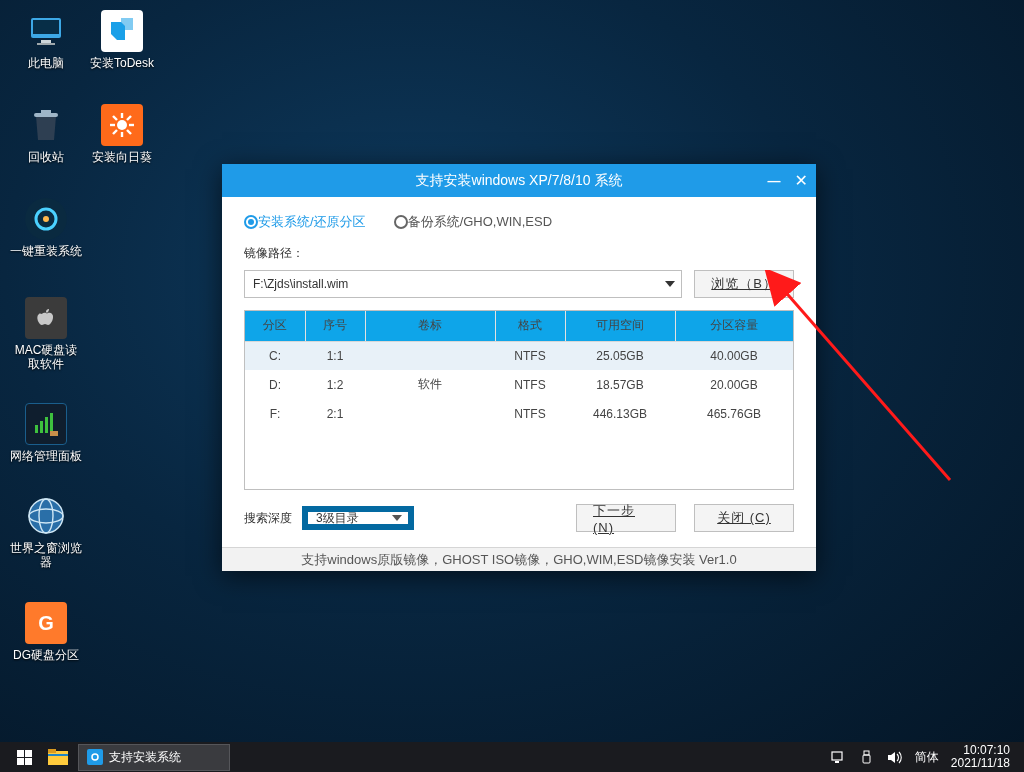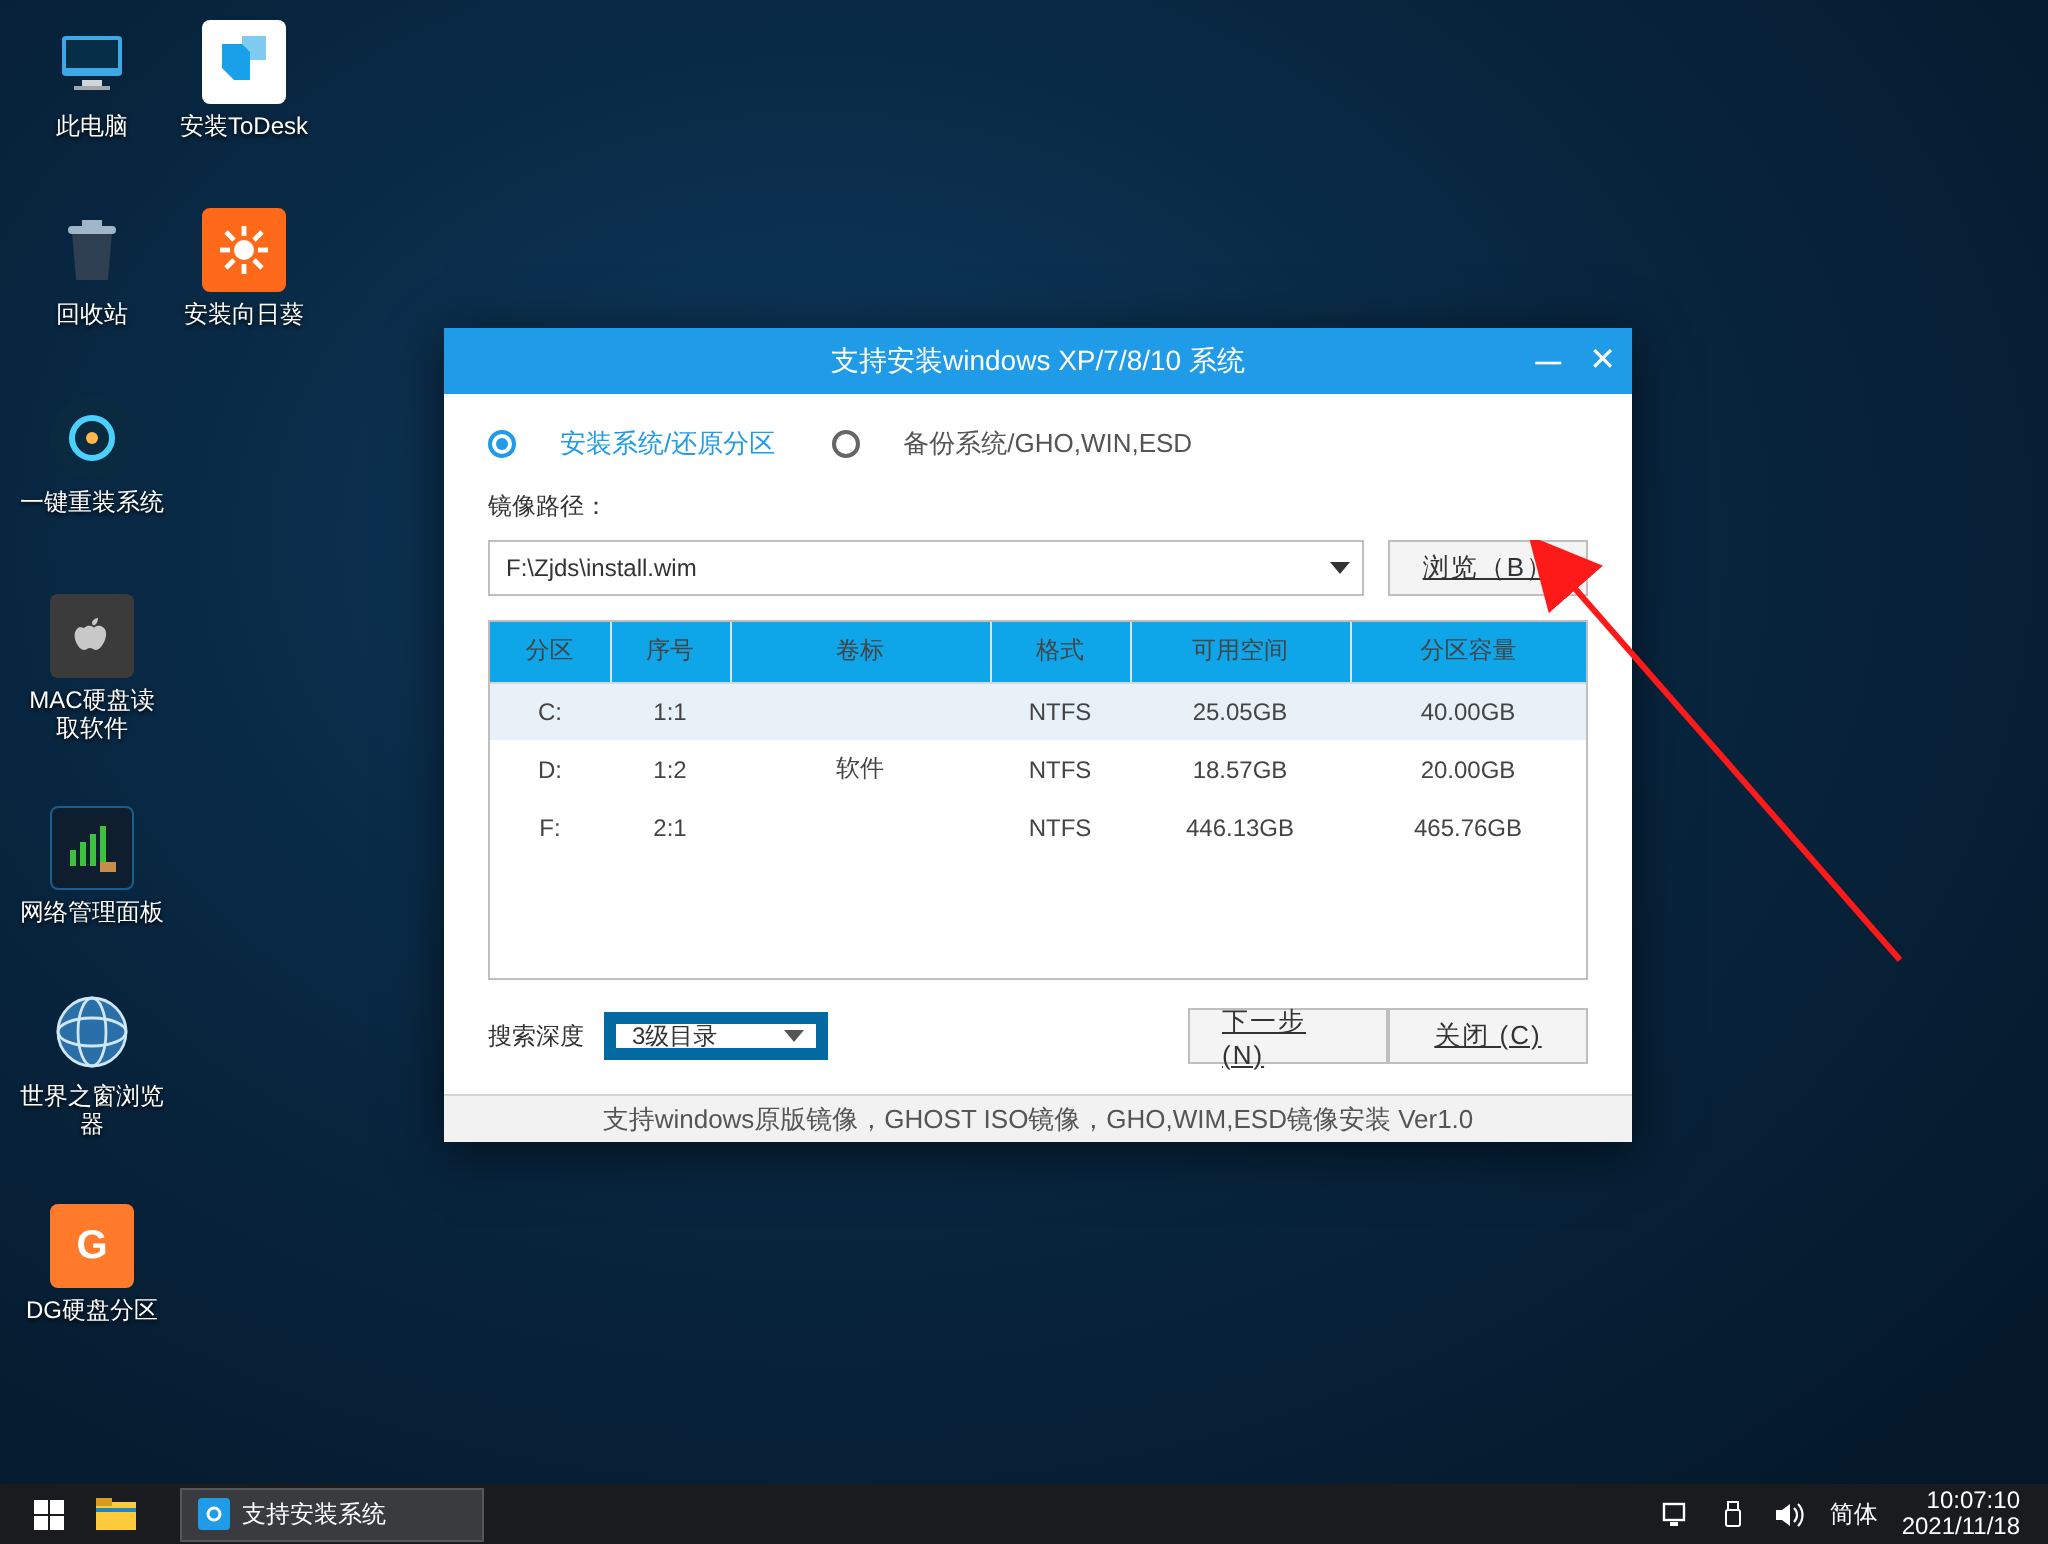--- a/index.html
+++ b/index.html
@@ -16,51 +16,51 @@
 .desktop-icon .lbl { color: #fff; text-shadow: 0 1px 2px #000; font-size: 12px; line-height: 14px; }
 .window {
   position: absolute; left: 222px; top: 164px; width: 594px; height: 407px;
   background: #fff; box-shadow: 0 5px 25px rgba(0,0,0,0.6);
 }
 .titlebar { height: 33px; background: #1f9be8; color: #fff; display: flex; align-items: center; justify-content: center; position: relative; font-size: 14px; }
 .titlebar .controls { position: absolute; right: 8px; top: 0; height: 33px; display: flex; align-items: center; gap: 14px; }
 .titlebar .controls span { cursor: pointer; font-size: 13px; line-height: 1; }
 .body { padding: 16px 22px 10px; color: #333; font-size: 13px; }
 .radio-row { display: flex; gap: 28px; margin-bottom: 14px; }
-.radio-item { display: flex; align-items: center; gap: 22px; cursor: pointer; font-size: 13px; }
+.radio-item { display: flex; align-items: center; gap: 0; cursor: pointer; font-size: 13px; }
 .radio-dot { width: 14px; height: 14px; border-radius: 50%; border: 2px solid #1f9be8; display: inline-flex; align-items: center; justify-content: center; }
 .radio-dot.active::after { content: ""; width: 6px; height: 6px; background: #1f9be8; border-radius: 50%; }
 .radio-item.inactive { color: #555; justify-content: center; }
 .radio-item.active { color: #1f9be8; }
 .radio-dot.inactive { border-color: #666; }
 .field-label { font-size: 12px; color: #333; margin-bottom: 8px; }
 .path-row { display: flex; gap: 12px; margin-bottom: 12px; }
 .path-select { flex: 1; height: 28px; border: 1px solid #bfbfbf; display: flex; align-items: center; padding: 2px 8px; font-family: SimSun, monospace; font-size: 12px; position: relative; cursor: pointer; }
 .path-select .arrow { position: absolute; right: 6px; top: 50%; transform: translateY(-50%); width: 0; height: 0; border-left: 5px solid transparent; border-right: 5px solid transparent; border-top: 6px solid #333; }
 .btn { height: 28px; border: 1px solid #bfbfbf; background: #f4f4f4; padding: 0 16px; display: inline-flex; align-items: center; justify-content: center; cursor: pointer; font-size: 13px; color: #333; letter-spacing: 1px; text-decoration: underline; }
 .table-wrap { border: 1px solid #bfbfbf; height: 180px; overflow: hidden; }
 table { width: 100%; border-collapse: collapse; font-size: 12px; }
 th { background: #0ea5e9; font-weight: normal; color: #444; height: 30px; border-bottom: 1px solid #d8d8d8; border-right: 1px solid #e2e2e2; }
 th:last-child { border-right: none; }
 td { text-align: center; height: 29px; color: #444; }
 tr.selected td { background: #e8f1f8; }
 .footer-row { display: flex; align-items: center; justify-content: space-between; margin-top: 14px; }
 .search-depth { display: flex; align-items: center; gap: 10px; font-size: 12px; color: #333; }
 .depth-select { width: 112px; height: 24px; border: 6px solid #0369a1; display: flex; align-items: center; padding: 0 8px; position: relative; cursor: pointer; font-size: 12px; }
 .depth-select .arrow { position: absolute; right: 6px; top: 50%; transform: translateY(-50%); width: 0; height: 0; border-left: 5px solid transparent; border-right: 5px solid transparent; border-top: 6px solid #555; }
-.right-btns { display: flex; }
+.right-btns { display: flex; gap: 18px; }
 .right-btns .btn { width: 100px; }
 .statusbar { position: absolute; left: 0; right: 0; bottom: 0; height: 24px; background: #f2f2f2; border-top: 1px solid #d5d5d5; display: flex; align-items: center; justify-content: center; font-size: 13px; color: #555; }
 .arrow-annotation { position: absolute; pointer-events: none; }
 .taskbar { position: absolute; left: 0; right: 0; bottom: 0; height: 30px; background: #1a1b1f; display: flex; align-items: center; padding: 0 6px; color: #fff; }
 .start { width: 36px; height: 30px; display: flex; align-items: center; justify-content: center; cursor: pointer; }
 .start-grid { width: 15px; height: 15px; display: grid; grid-template: 1fr 1fr / 1fr 1fr; gap: 1px; }
 .start-grid span { background: #fff; }
 .tb-icon { width: 32px; height: 30px; display: flex; align-items: center; justify-content: center; cursor: pointer; }
-.task-btn { height: 27px; min-width: 152px; background: #3a3b3f; border: 1px solid #55565a; margin-left: 16px; display: flex; align-items: center; padding: 0 8px; gap: 6px; font-size: 12px; cursor: pointer; }
+.task-btn { height: 27px; min-width: 152px; background: #3a3b3f; border: 1px solid #55565a; margin-left: 4px; display: flex; align-items: center; padding: 0 8px; gap: 6px; font-size: 12px; cursor: pointer; }
 .task-btn .mini { width: 16px; height: 16px; background: #1f9be8; border-radius: 2px; display:flex;align-items:center;justify-content:center; }
 .tray { margin-left: auto; display: flex; align-items: center; gap: 12px; padding-right: 8px; font-size: 12px; }
 .tray .clock { text-align: right; line-height: 13px; }
 .tray .ico-sm { width: 16px; height: 16px; display: inline-flex; align-items: center; justify-content: center; }
 </style>
 </head>
 <body>
 
 <div class="desktop">
 

